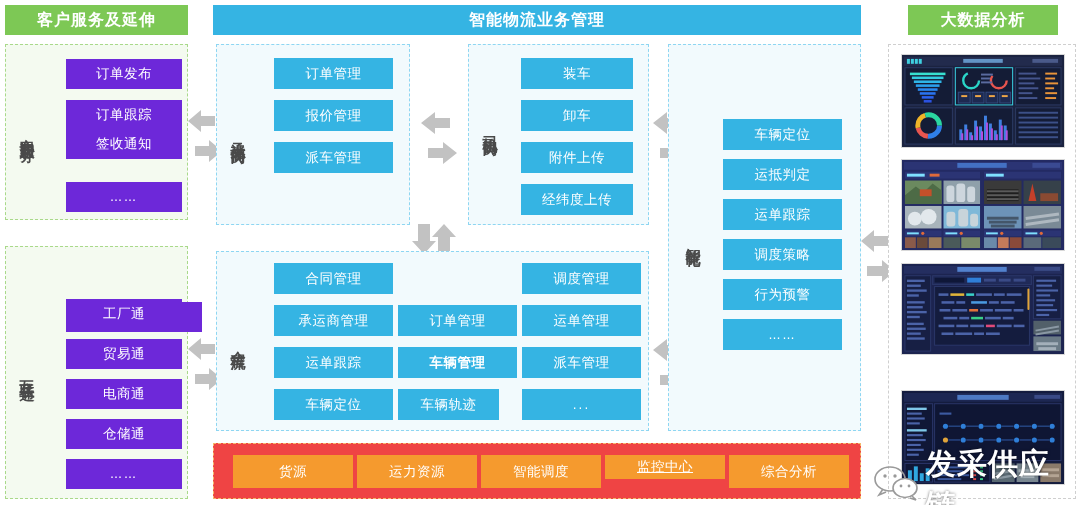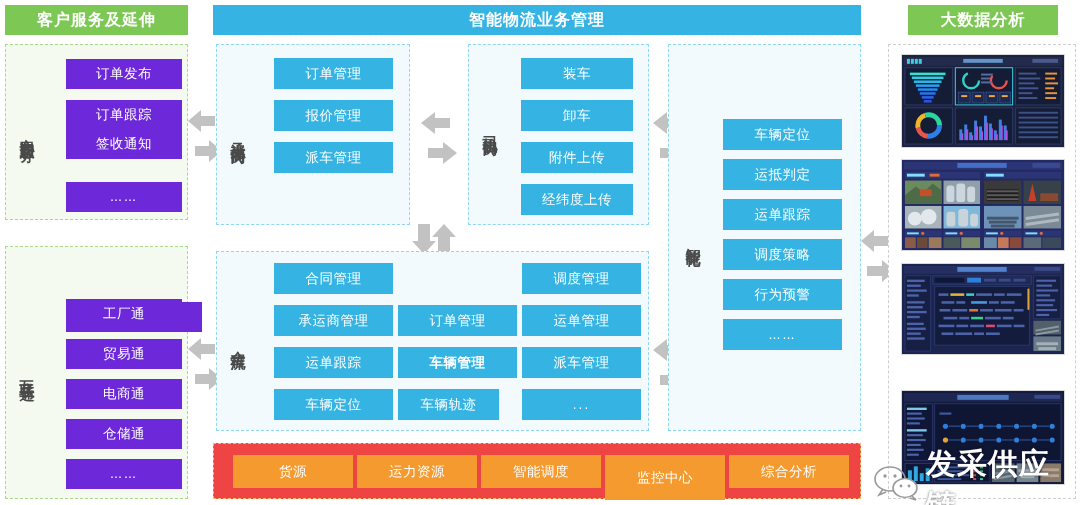--- a/index.html
+++ b/index.html
@@ -186,21 +186,21 @@
     <div class="chip blue" style="left:54px;top:154px;width:119px;height:31px;">运单跟踪</div>
     <div class="chip blue" style="left:54px;top:194px;width:119px;height:31px;">调度策略</div>
     <div class="chip blue" style="left:54px;top:234px;width:119px;height:31px;">行为预警</div>
     <div class="chip blue dots" style="left:54px;top:274px;width:119px;height:31px;">……</div>
   </div>
 
   <div class="zone orange" style="left:213px;top:443px;width:648px;height:56px;">
     <div class="chip orange" style="left:19px;top:11px;width:120px;height:33px;">货源</div>
     <div class="chip orange" style="left:143px;top:11px;width:120px;height:33px;">运力资源</div>
     <div class="chip orange" style="left:267px;top:11px;width:120px;height:33px;">智能调度</div>
-    <div class="chip orange" style="left:391px;top:11px;width:120px;height:45px;">监控中心</div>
+    <div class="chip orange" style="left:391px;top:11px;width:120px;height:24px;text-decoration:underline;">监控中心</div>
     <div class="chip orange" style="left:515px;top:11px;width:120px;height:33px;">综合分析</div>
   </div>
 
   <div class="arrows" style="left:858px;top:228px;">
     <svg width="40" height="62" viewBox="0 0 40 62">
       <path d="M31 8 L16 8 L16 2 L3 13 L16 24 L16 18 L31 18 Z" fill="#c2c2c2"></path>
       <path d="M9 38 L24 38 L24 32 L37 43 L24 54 L24 48 L9 48 Z" fill="#c2c2c2"></path>
     </svg>
   </div>
 

